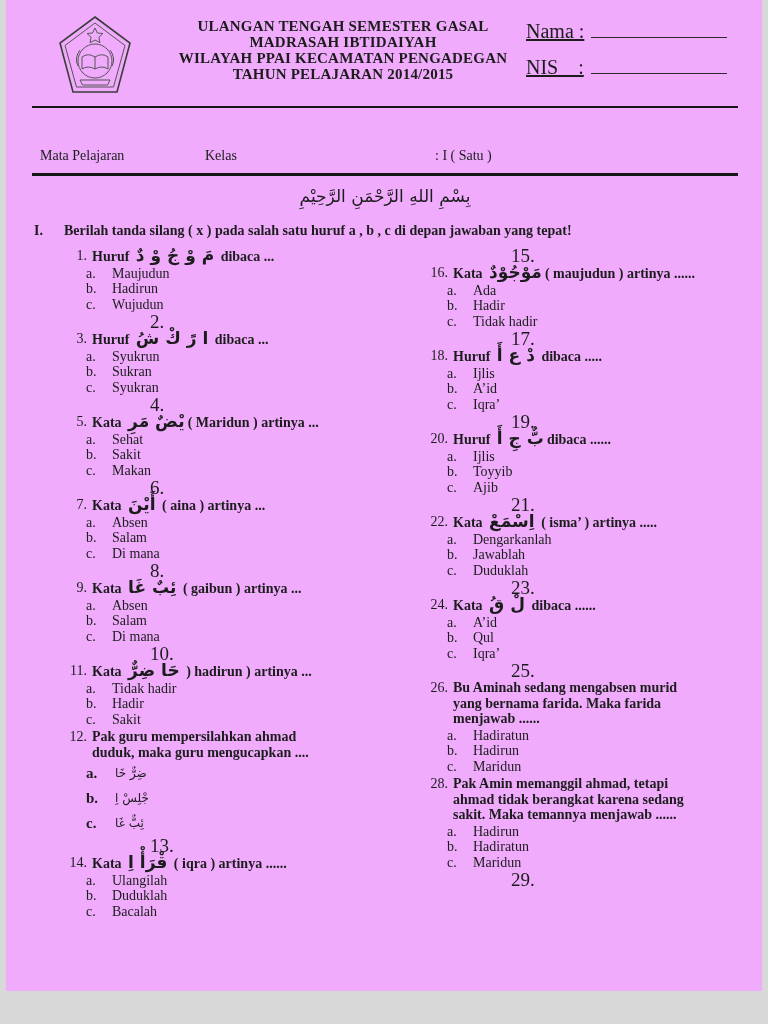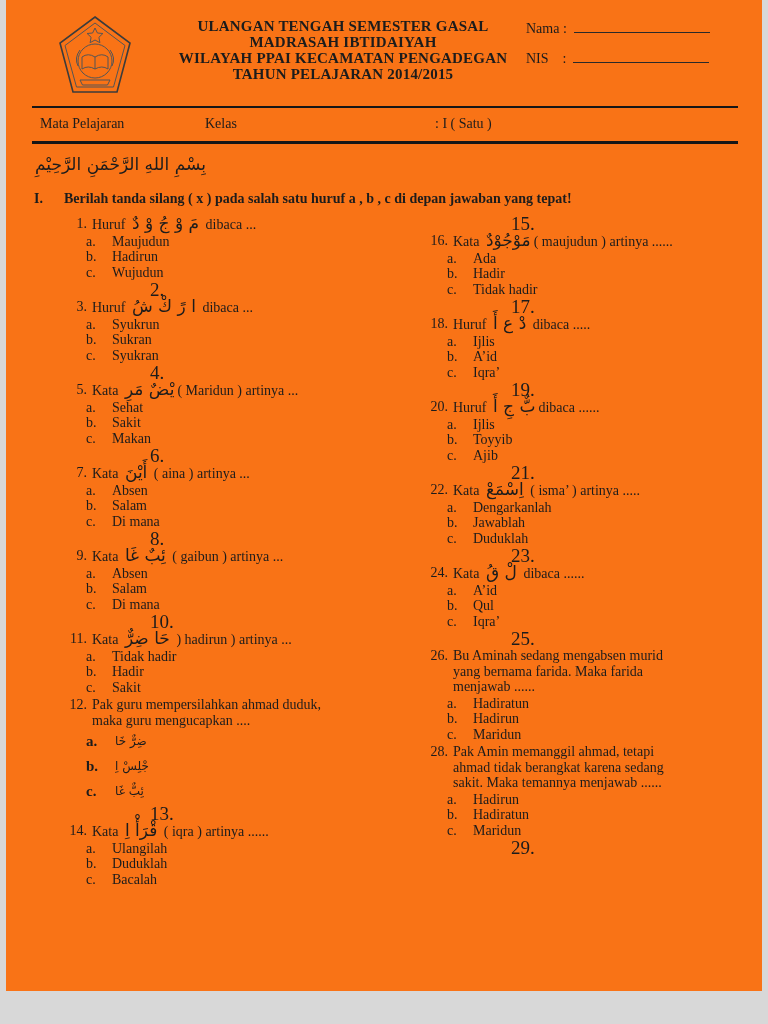--- a/index.html
+++ b/index.html
@@ -1,42 +1,42 @@
 <!DOCTYPE html>
 <html><head>
 <meta charset="utf-8">
 <style>
   html,body{margin:0;padding:0;width:768px;height:1024px;overflow:hidden;background:#d8d8d8;}
   body{font-family:"Liberation Serif","DejaVu Serif",serif;color:#1c1c1c;}
-  .page{position:absolute;left:6px;top:0;width:756px;height:991px;background:#f97316;
+  .page{position:absolute;left:6px;top:0;width:756px;height:991px;background:#f0abfc;
         box-sizing:border-box;padding:14px 24px 0 26px;}
   
   .hdr{display:flex;align-items:flex-start;}
   .logo-wrap{width:104px;flex-shrink:0;padding-left:24px;}
   .titles{flex:1;text-align:center;font-weight:700;font-size:15px;line-height:16px;letter-spacing:.2px;padding-top:4px;}
-  .idblock{width:212px;flex-shrink:0;font-size:14px;padding-top:6px;}
+  .idblock{width:212px;flex-shrink:0;font-size:20px;padding-top:6px;text-decoration:underline;}
   .idrow{white-space:nowrap;margin-bottom:13px;}
   .blank{display:inline-block;width:136px;height:12px;border-bottom:1.5px solid #2a2a2a;margin-left:7px;}
   
   .info{margin-top:6px;border-top:2px solid #161616;border-bottom:3px solid #161616;padding:5px 0 7px 8px;font-size:14px;}
-  .irow{display:grid;grid-template-columns:165px 230px 96px 1fr;line-height:21px;}
-  
-  .bismillah{text-align:left;font-size:27px;line-height:40px;min-height:42px;margin:2px 0 0;}
+  .irow{display:grid;grid-template-columns:165px 230px 96px 1fr;line-height:21px;margin-top:32px;}
+  
+  .bismillah{text-align:center;font-size:27px;line-height:40px;min-height:42px;margin:2px 0 0;}
   
   .section{display:flex;font-weight:700;font-size:14px;margin:5px 0 8px;}
   .secnum{width:30px;flex-shrink:0;padding-left:2px;}
   
   .cols{display:flex;}
   .col-l{width:372px;box-sizing:border-box;padding-left:30px;flex-shrink:0;}
   .col-r{flex:1;box-sizing:border-box;padding-left:19px;}
   .q{display:flex;margin:1px 0 2px;font-size:14px;line-height:15.5px;}
   .qnum{width:30px;flex-shrink:0;text-align:right;padding-right:5px;box-sizing:border-box;}
   .qbody{flex:1;min-width:0;}
   .qbody.narrow{max-width:234px;}
-  .qline{margin-bottom:1px;}
+  .qline{margin-bottom:1px;font-weight:bold;}
   .opt{display:flex;margin-left:-6px;line-height:15.5px;}
   .oletter{width:26px;flex-shrink:0;}
   .opt-ar{line-height:25px;}
   .opt-ar .oletter{font-weight:700;font-size:15px;}
   .stray{padding-left:88px;font-size:19px;line-height:16px;margin:1px 0;}
   .ar{font-family:"DejaVu Sans",sans-serif;font-size:17px;margin:0 3px;unicode-bidi:normal;}
   .oar{font-size:12px;}
   svg .ln{fill:none;stroke:#3c3c3c;stroke-width:1.6;}
   svg .thin{fill:none;stroke:#555;stroke-width:1;}
 </style>

